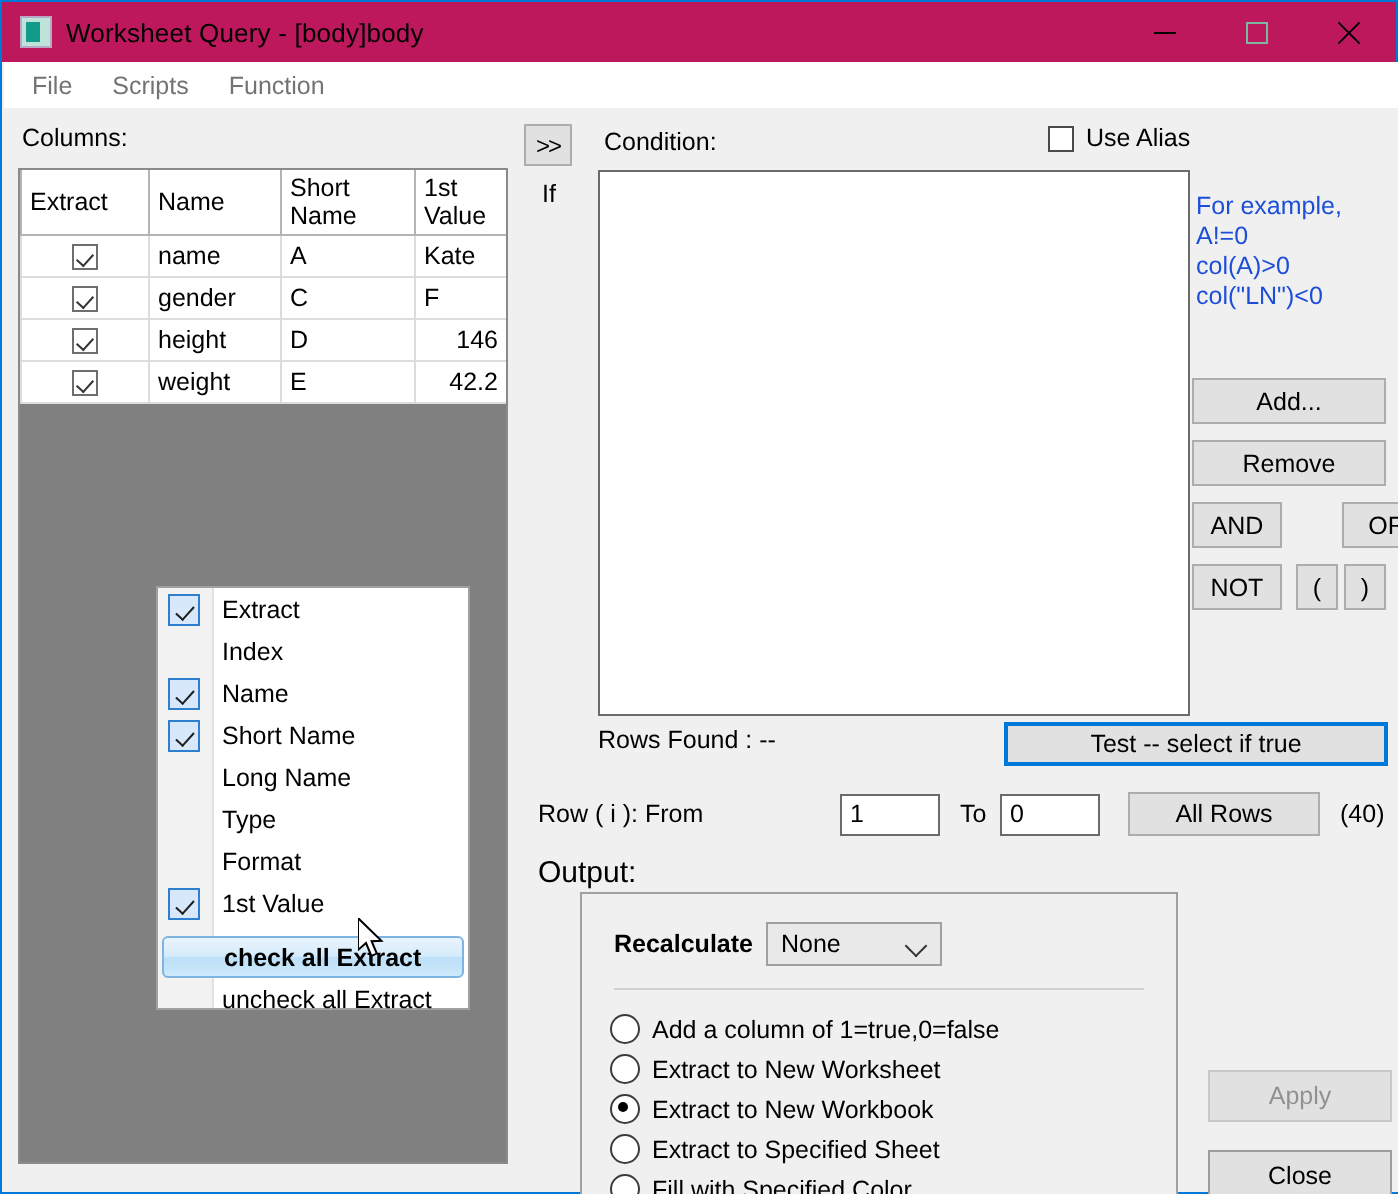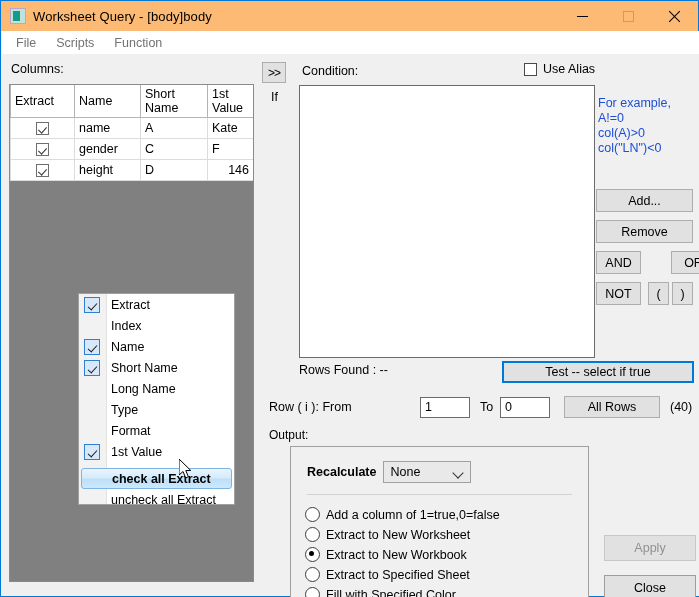--- a/index.html
+++ b/index.html
@@ -20,21 +20,21 @@
     width: 699px; height: 597px;
     box-sizing: border-box;
     border: 1px solid #0078d7;
     background: #f0f0f0;
   }
 
   
   #titlebar {
     position: absolute; left: 0; top: 0;
     width: 697px; height: 30px;
-    background: #fdba74;
+    background: #be185d;
     display: flex; align-items: center;
   }
   #title-icon {
     width: 16px; height: 16px;
     margin-left: 9px; margin-right: 7px;
     box-sizing: border-box;
     border: 1px solid #b9a7c8;
     background: #bfe3d8;
     position: relative;
   }
@@ -334,21 +334,21 @@
     background: #e1e1e1;
     border: 1px solid #adadad;
     box-sizing: border-box;
     display: flex; align-items: center; justify-content: center;
     font-size: 12.5px;
   }
   #rowcount { position: absolute; left: 401px; }
 
   #output-label {
     position: absolute; left: 10px; top: 374px;
-    font-size: 12px;
+    font-size: 15px;
   }
   #output-box {
     position: absolute; left: 31px; top: 392px;
     width: 299px; height: 188px;
     background: #f0f0f0;
     border: 1px solid #a0a0a0;
     box-sizing: border-box;
   }
   #recalc-row {
     position: absolute; left: 16px; top: 14px;
@@ -474,20 +474,26 @@
             <td>gender</td>
             <td>C</td>
             <td>F</td>
           </tr>
           <tr>
             <td><span class="cellcheck"></span></td>
             <td>height</td>
             <td>D</td>
             <td class="num">146</td>
           </tr>
+          <tr>
+            <td><span class="cellcheck"></span></td>
+            <td>weight</td>
+            <td>E</td>
+            <td class="num">42.2</td>
+          </tr>
         </tbody>
       </table>
     </div>
   </div>
 
   <div id="popup">
     <div id="popup-gutter"></div>
 
     <div class="popup-item">
       <span class="popup-chk"></span>

